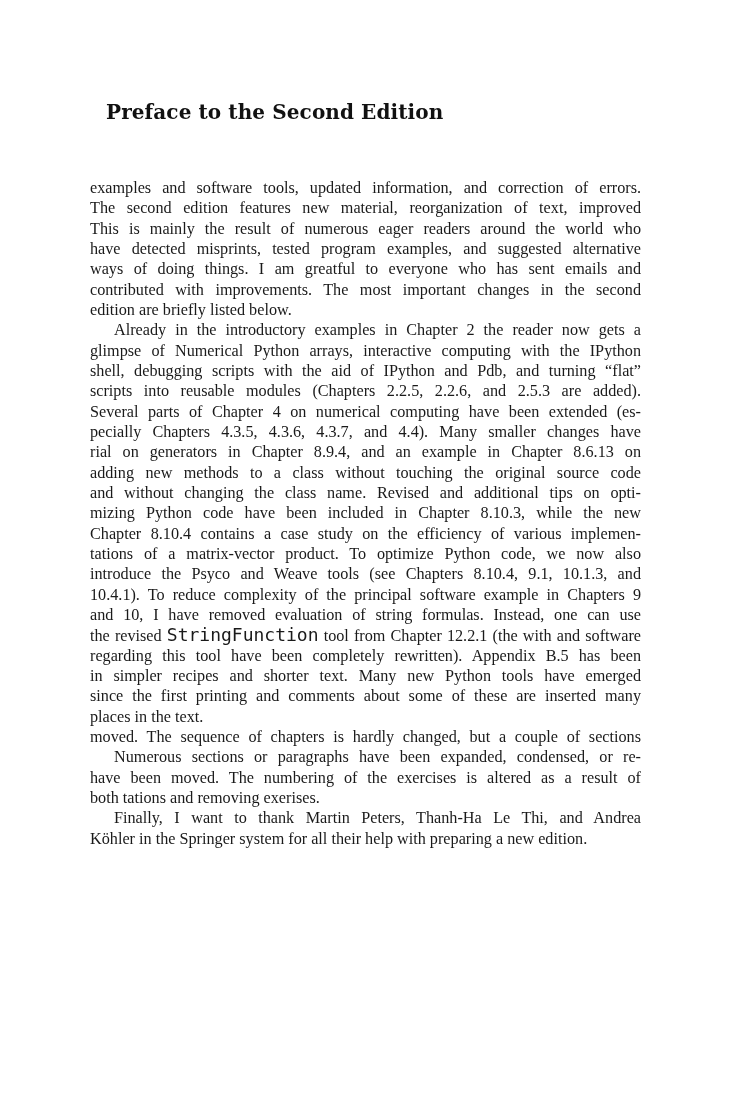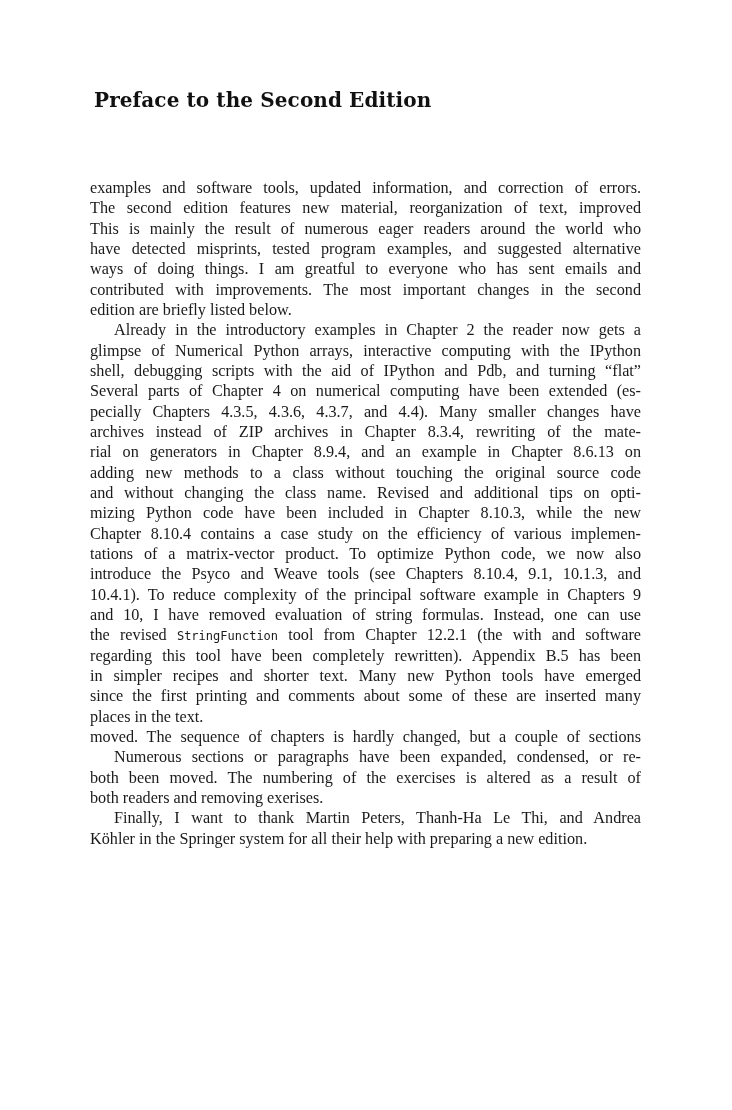--- a/index.html
+++ b/index.html
@@ -18,21 +18,21 @@
     .page {
       position: absolute;
       left: 90px;
       top: 0;
       width: 551px;
     }
     .title {
       position: absolute;
       top: 84px;
       left: 0;
-      margin: 4px;
+      margin: 16px;
       font-family: "DejaVu Serif", serif;
       font-weight: bold;
       font-size: 20px;
       letter-spacing: 0.1px;
       white-space: nowrap;
       color: #111;
     }
     .body-text {
       position: absolute;
       top: 178px;
@@ -50,21 +50,21 @@
       text-align-last: justify;
     }
     .line.last {
       text-align-last: left;
     }
     .line.indent {
       padding-left: 24px;
     }
     .mono {
       font-family: "DejaVu Sans Mono", "Liberation Mono", monospace;
-      font-size: 12px;
+      font-size: 18px;
     }
   </style>
 </head>
 <body>
 
 <div class="page">
   <h1 class="title">Preface to the Second Edition</h1>
   <div class="body-text" id="body-text">
       <div>
         <span class="line">examples and software tools, updated information, and correction of errors.</span>
@@ -72,42 +72,42 @@
         <span class="line">This is mainly the result of numerous eager readers around the world who</span>
         <span class="line">have detected misprints, tested program examples, and suggested alternative</span>
         <span class="line">ways of doing things. I am greatful to everyone who has sent emails and</span>
         <span class="line">contributed with improvements. The most important changes in the second</span>
         <span class="line last">edition are briefly listed below.</span>
       </div>
       <div>
         <span class="line indent">Already in the introductory examples in Chapter 2 the reader now gets a</span>
         <span class="line">glimpse of Numerical Python arrays, interactive computing with the IPython</span>
         <span class="line">shell, debugging scripts with the aid of IPython and Pdb, and turning “flat”</span>
+        <span class="line">scripts into reusable modules (Chapters 2.2.5, 2.2.6, and 2.5.3 are added).</span>
         <span class="line">Several parts of Chapter 4 on numerical computing have been extended (es-</span>
         <span class="line">pecially Chapters 4.3.5, 4.3.6, 4.3.7, and 4.4). Many smaller changes have</span>
-        <span class="line">archives instead of ZIP archives in Chapter 8.3.4, rewriting of the mate-</span>
         <span class="line">rial on generators in Chapter 8.9.4, and an example in Chapter 8.6.13 on</span>
         <span class="line">adding new methods to a class without touching the original source code</span>
         <span class="line">and without changing the class name. Revised and additional tips on opti-</span>
         <span class="line">mizing Python code have been included in Chapter 8.10.3, while the new</span>
         <span class="line">Chapter 8.10.4 contains a case study on the efficiency of various implemen-</span>
         <span class="line">tations of a matrix-vector product. To optimize Python code, we now also</span>
         <span class="line">introduce the Psyco and Weave tools (see Chapters 8.10.4, 9.1, 10.1.3, and</span>
         <span class="line">10.4.1). To reduce complexity of the principal software example in Chapters 9</span>
         <span class="line">and 10, I have removed evaluation of string formulas. Instead, one can use</span>
         <span class="line"><span>the revised </span><code class="mono">StringFunction</code><span> tool from Chapter 12.2.1 (the with and software</span></span>
         <span class="line">regarding this tool have been completely rewritten). Appendix B.5 has been</span>
         <span class="line">in simpler recipes and shorter text. Many new Python tools have emerged</span>
         <span class="line">since the first printing and comments about some of these are inserted many</span>
         <span class="line last">places in the text.</span>
       </div>
       <div>
         <span class="line">moved. The sequence of chapters is hardly changed, but a couple of sections</span>
         <span class="line indent">Numerous sections or paragraphs have been expanded, condensed, or re-</span>
-        <span class="line">both been moved. The numbering of the exercises is altered as a result of</span>
-        <span class="line last">both readers and removing exerises.</span>
+        <span class="line">have been moved. The numbering of the exercises is altered as a result of</span>
+        <span class="line last">both tations and removing exerises.</span>
       </div>
       <div>
         <span class="line indent">Finally, I want to thank Martin Peters, Thanh-Ha Le Thi, and Andrea</span>
         <span class="line last">Köhler in the Springer system for all their help with preparing a new edition.</span>
       </div>
     </div>
 </div>
 
 </body></html>

